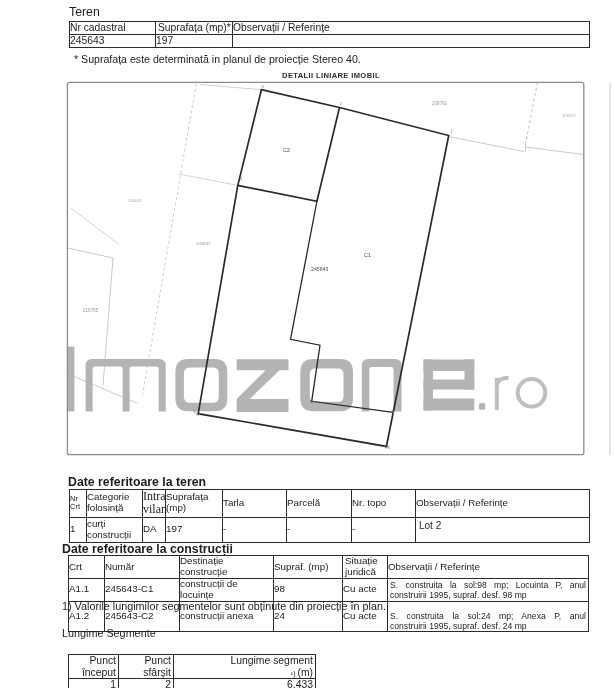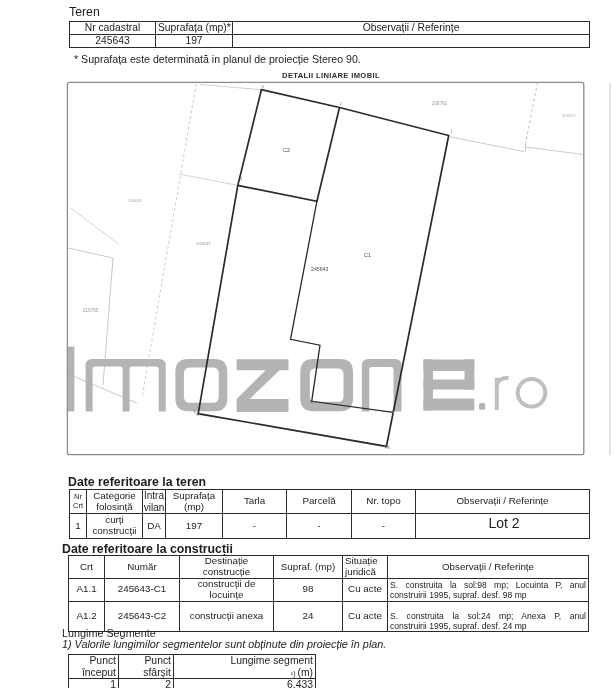--- a/index.html
+++ b/index.html
@@ -1,19 +1,19 @@
 <!DOCTYPE html>
 <html><head>
 <meta charset="utf-8">
 <style>
 html,body{margin:0;padding:0;background:#fff;}
 body{width:614px;height:688px;position:relative;font-family:"Liberation Sans",sans-serif;color:#1d1d1d;overflow:hidden;}
 .abs{position:absolute;}
 table{border-collapse:collapse;table-layout:fixed;}
-td,th{border:1px solid #2b2b2b;padding:0;font-weight:normal;vertical-align:middle;text-align:center;line-height:1.12;}
+td,th{border:1px solid #2b2b2b;padding:0;font-weight:normal;vertical-align:middle;line-height:1.12;}
 .h1{font-weight:normal;font-size:12.3px;}
 .h2{font-weight:bold;font-size:12.3px;}
 </style>
 </head>
 <body>
 
 <div class="abs h1" style="left:69px;top:5px;">Teren</div>
 
 <table class="abs" style="left:69px;top:21px;width:520px;font-size:10.3px;">
 <colgroup>
@@ -28,21 +28,21 @@
         <td>Observații / Referințe</td>
       </tr>
 <tr style="height:13px;">
         <td>245643</td>
         <td>197</td>
         <td></td>
       </tr>
 </tbody>
   </table>
 
-<div class="abs" style="left:74px;top:53px;font-size:10.6px;">* Suprafața este determinată in planul de proiecție Stereo 90.</div>
+<div class="abs" style="left:74px;top:53px;font-size:10.6px;">* Suprafața este determinată in planul de proiecție Stereo 40.</div>
 
 <div class="abs" style="left:72px;top:71px;width:518px;text-align:center;font-size:7.6px;font-weight:bold;letter-spacing:0.35px;color:#2e2e2e;">DETALII LINIARE IMOBIL</div>
 
 <svg class="abs" style="left:0;top:0;" width="614" height="688" viewBox="0 0 614 688">
 
 <g fill="#b4b4b4">
  <rect x="67.8" y="346.6" width="6.6" height="64.9"></rect>
  <path d="M85.6,411.5 V365.5 Q85.6,359 92.1,359 H159.2 Q165.7,359 165.7,365.5 V411.5 H158.7 V369 Q158.7,366.5 156.2,366.5 H132.1 Q129.6,366.5 129.6,369 V411.5 H122.6 V369 Q122.6,366.5 120.1,366.5 H95.1 Q92.6,366.5 92.6,369 V411.5 Z"></path>
  <path fill-rule="evenodd" d="M188.4,359 H214.3 Q227.3,359 227.3,372 V398.3 Q227.3,411.3 214.3,411.3 H188.4 Q175.4,411.3 175.4,398.3 V372 Q175.4,359 188.4,359 Z M190,367.5 Q183.9,367.5 183.9,373.6 V396.7 Q183.9,402.8 190,402.8 H212.7 Q218.8,402.8 218.8,396.7 V373.6 Q218.8,367.5 212.7,367.5 Z"></path>
  <path d="M236.6,359.2 H288.5 V370.2 H279.6 L249.7,399 H288.5 V412 H236.6 V399 L265.6,370.2 H236.6 Z"></path>
@@ -120,36 +120,36 @@
       <col style="width:57px">
       <col style="width:64px">
       <col style="width:65px">
       <col style="width:64px">
       <col style="width:174px">
     </colgroup>
 <tbody>
       <tr style="height:24px;">
  <td style="font-size:7.5px;">Nr<br>Crt</td>
  <td>Categorie<br>folosință</td>
- <td style="font-size:10px;">Intra<br>vilan</td>
+ <td style="font-size:12px;font-family:Liberation Serif, serif;">Intra<br>vilan</td>
  <td>Suprafața<br>(mp)</td>
  <td>Tarla</td>
  <td>Parcelă</td>
  <td>Nr. topo</td>
  <td>Observații / Referințe</td>
 </tr>
 <tr style="height:25px;">
  <td>1</td>
  <td>curți<br>construcții</td>
  <td>DA</td>
  <td>197</td>
  <td>-</td>
  <td>-</td>
  <td>-</td>
- <td style="text-align:center;padding-left:3px;font-size:14px;vertical-align:top;padding-top:2px;">Lot 2</td>
+ <td style="text-align:left;padding-left:3px;font-size:10px;vertical-align:top;padding-top:2px;">Lot 2</td>
 </tr>
 </tbody>
   </table>
 
 <div class="abs h2" style="left:62px;top:542px;">Date referitoare la construcții</div>
 <table class="abs" style="left:68px;top:555px;width:520px;font-size:9.8px;">
 <colgroup>
       <col style="width:36px">
       <col style="width:75px">
       <col style="width:94px">
@@ -185,21 +185,21 @@
  <td>Cu acte</td>
  <td style="font-size:8.6px;text-align:left;padding:1px 2px 0 2px;line-height:1.18;vertical-align:top;">
           <div style="text-align-last:justify;margin-top:8px;">S. construita la sol:24 mp; Anexa P, anul</div>
           <div>construirii 1995, supraf. desf. 24 mp</div>
         </td>
 </tr>
 </tbody>
   </table>
 
 <div class="abs" style="left:62px;top:627px;font-size:10.8px;">Lungime Segmente</div>
-<div class="abs" style="left:62px;top:638px;font-size:10.8px;font-style:italic;">1) Valorile lungimilor segmentelor sunt obținute din proiecție în plan.</div>
+<div class="abs" style="left:62px;top:600px;font-size:10.8px;">1) Valorile lungimilor segmentelor sunt obținute din proiecție în plan.</div>
 <table class="abs" style="left:68px;top:654px;width:247px;font-size:10.4px;">
 <colgroup>
       <col style="width:50px">
       <col style="width:55px">
       <col style="width:142px">
     </colgroup>
 <tbody>
       <tr style="height:23px;">
  <td style="text-align:right;padding-right:2px;">Punct<br>început</td>
  <td style="text-align:right;padding-right:2px;">Punct<br>sfârșit</td>

